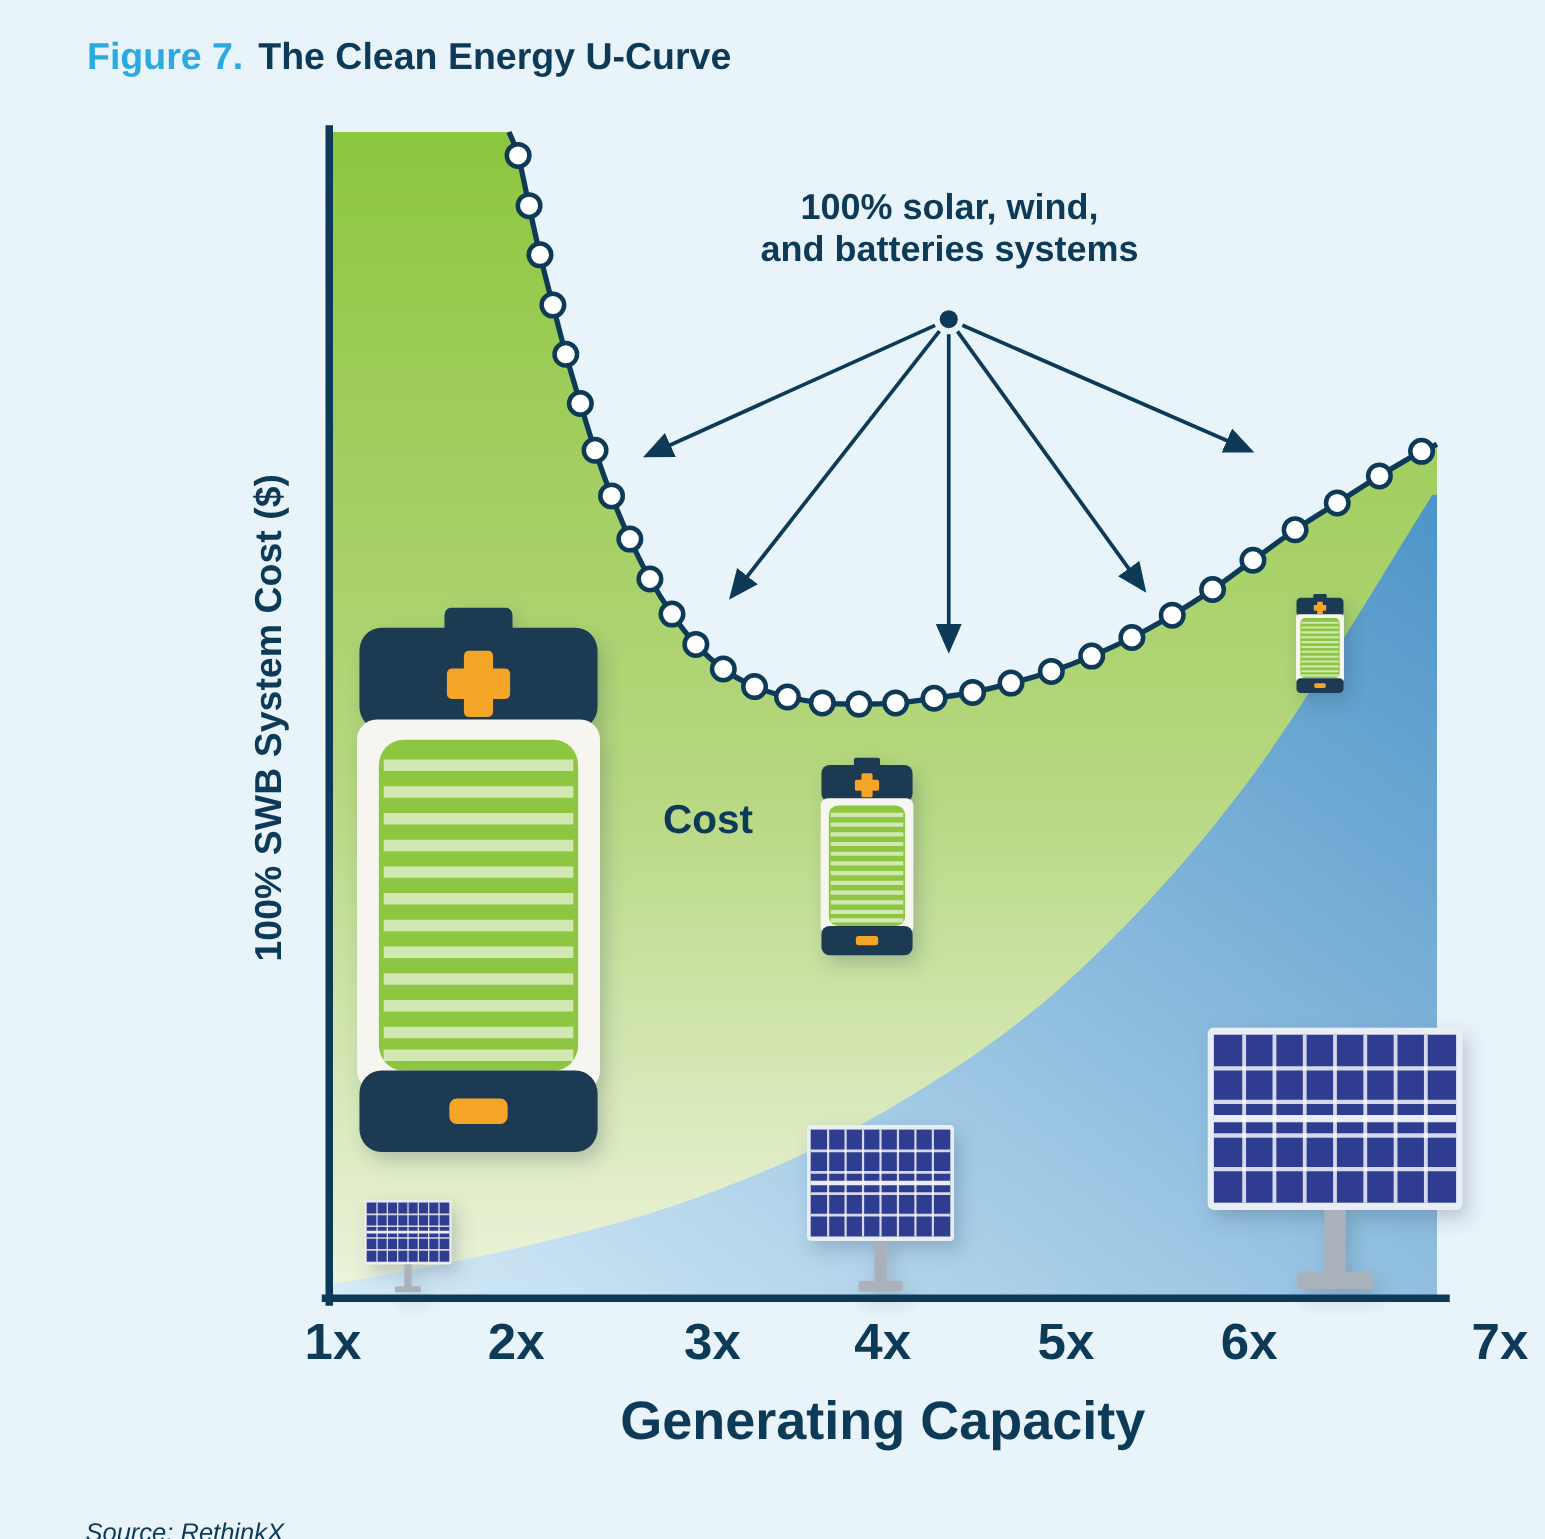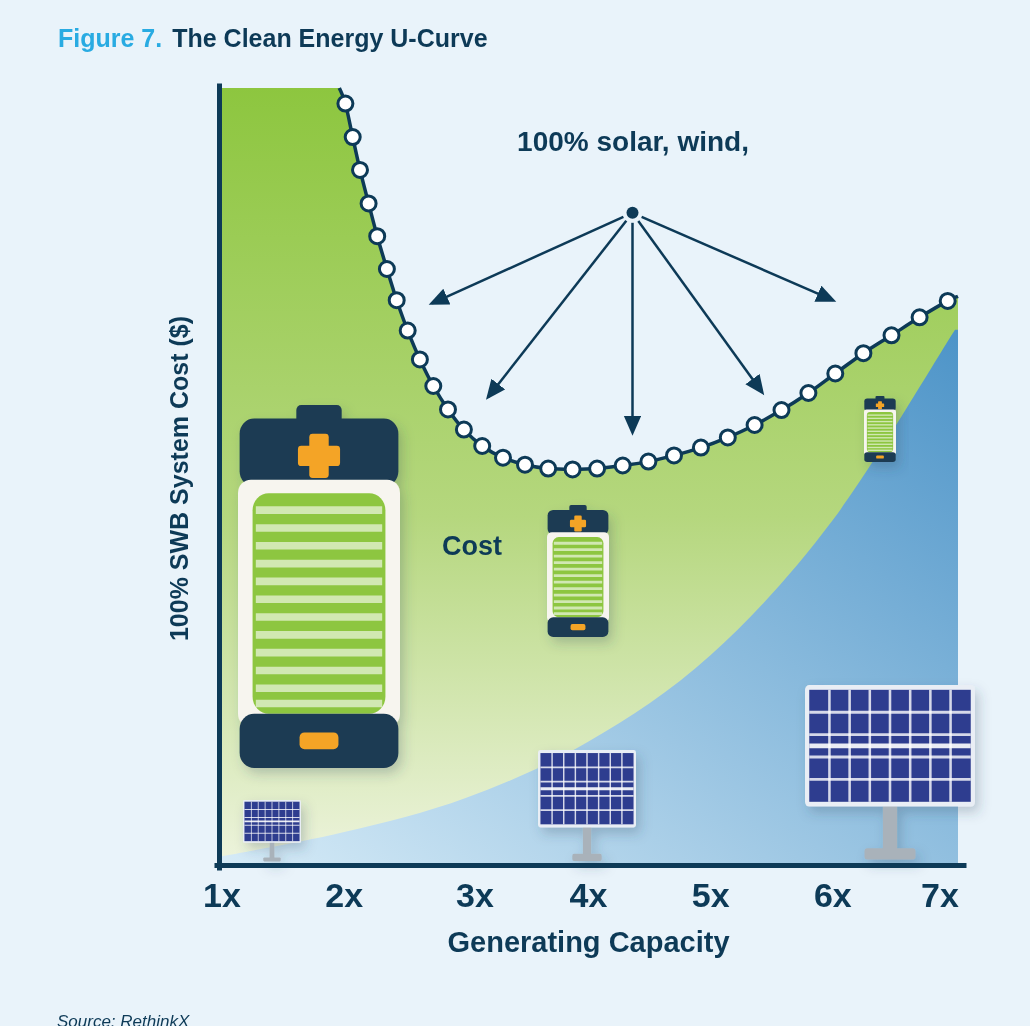--- a/index.html
+++ b/index.html
@@ -29,28 +29,28 @@
   .panel-cells{fill:var(--panel-blue);}
   .panel-grid{stroke:rgba(255,255,255,.8);stroke-width:1.8;}
   .panel-grid-mid{stroke:rgba(255,255,255,.9);stroke-width:3;}
   .pole{fill:var(--pole-gray);}
 
   .txt{position:absolute;color:var(--navy);font-weight:bold;}
   #figure-title{left:58px;top:24px;font-size:25px;}
   #figure-title .cyan{color:var(--cyan);margin-right:10px;}
   #y-axis-label{left:148px;top:88px;width:64px;height:780px;display:flex;align-items:center;justify-content:center;font-size:25px;}
   #y-axis-label span{transform:rotate(-90deg);white-space:nowrap;}
-  #annotation-label{left:413px;top:125px;width:440px;text-align:center;font-size:28px;line-height:1.18;}
+  #annotation-label{left:413px;top:125px;width:440px;text-align:center;font-size:24px;line-height:1.18;}
   #annotation-label span{display:block;}
   #battery-cost-label{left:402px;top:531px;width:140px;text-align:center;font-size:27px;line-height:1.15;}
   #battery-cost-label span{display:block;}
   #solar-wind-label{left:613px;top:642px;width:184px;text-align:center;font-size:27px;line-height:1.15;}
   #solar-wind-label span{display:block;}
   #x-ticks .tick{position:absolute;top:876px;width:60px;text-align:center;color:var(--navy);font-weight:bold;font-size:34px;}
-  #x-axis-title{left:222px;top:926px;width:733px;text-align:center;font-size:29px;}
+  #x-axis-title{left:222px;top:926px;width:733px;text-align:center;font-size:36px;}
   #source-note{position:absolute;left:57px;top:980px;color:var(--navy);font-style:italic;font-size:17px;font-weight:normal;margin-top:32px;}
 </style>
 </head>
 <body>
 
 <div id="canvas">
 
   <svg id="chart-svg" width="1030" height="1026" viewBox="0 0 1030 1026">
     <defs>
       <linearGradient id="greenGrad" x1="0" y1="0" x2="0" y2="1">
@@ -183,33 +183,34 @@
   <div id="figure-title" class="txt">
     <span class="cyan">Figure 7.</span><span>The Clean Energy U-Curve</span>
   </div>
 
   <div id="y-axis-label" class="txt">
     <span>100% SWB System Cost ($)</span>
   </div>
 
   <div id="annotation-label" class="txt">
     <span>100% solar, wind,</span>
+    <span>and batteries systems</span>
   </div>
 
   <div id="battery-cost-label" class="txt">
     <span>Cost</span>
   </div>
 
 
   <div id="x-ticks">
       <span class="tick" style="left: 192px;">1x</span>
       <span class="tick" style="left: 314.167px;">2x</span>
       <span class="tick" style="left: 445px;">3x</span>
       <span class="tick" style="left: 558.5px;">4x</span>
       <span class="tick" style="left: 680.667px;">5x</span>
       <span class="tick" style="left: 802.833px;">6x</span>
-      <span class="tick" style="left: 910px;">7x</span>
+      <span class="tick" style="left: 970px;">7x</span>
     </div>
 
   <div id="x-axis-title" class="txt">Generating Capacity</div>
 
   <div id="source-note">Source: RethinkX</div>
 </div>
 
 </body></html>

